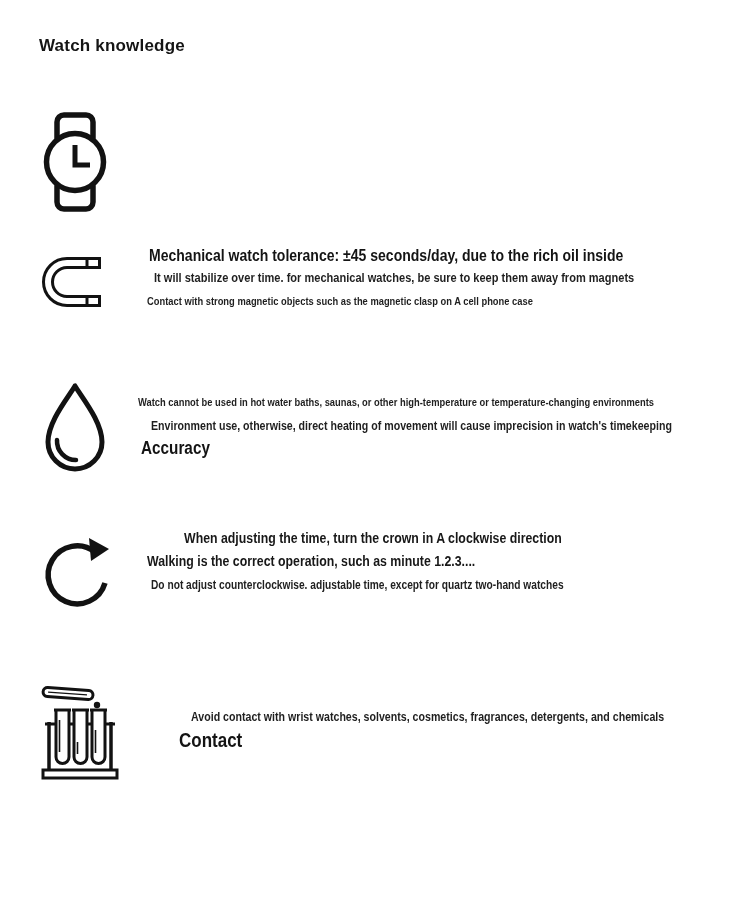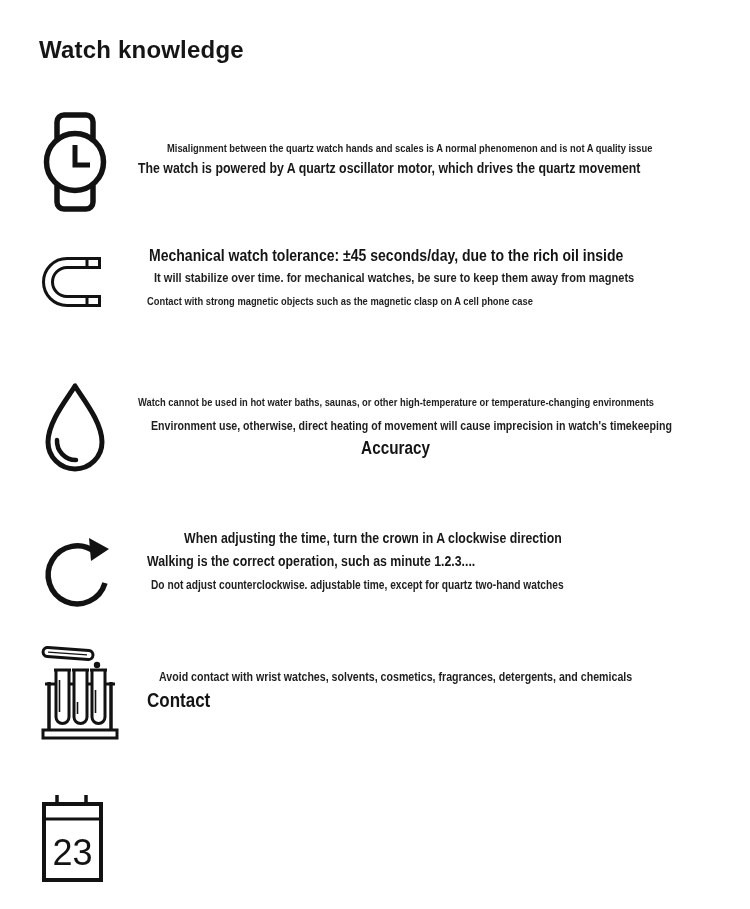--- a/index.html
+++ b/index.html
@@ -6,21 +6,21 @@
   body {
     width: 750px; height: 909px;
     background: #ffffff;
     font-family: "Liberation Sans", sans-serif;
     color: #1b1b1b;
     position: relative;
     overflow: hidden;
   }
   .page-title {
     position: absolute; left: 39px; top: 36px;
-    font-size: 24px; font-weight: bold; color: #151515;
+    font-size: 17px; font-weight: bold; color: #151515;
     letter-spacing: 0.2px; white-space: nowrap;
   }
   .row { position: absolute; left: 40px; right: 10px; display: flex; align-items: flex-start; }
   .icon-box { flex: 0 0 72px; }
   .icon-box svg { display: block; }
   .text-col { margin-left: 23px; flex: 1; min-width: 0; }
   .line {
     display: block; font-weight: bold; white-space: nowrap;
     transform: scaleX(0.85); transform-origin: left center;
     line-height: 1.15; color: #1f1f1f;
@@ -43,24 +43,20 @@
 
 <div class="row" style="top:112px;">
   <div class="icon-box">
     <svg width="70" height="100" viewBox="0 0 70 100">
       <rect class="ink" x="17" y="3" width="36" height="30" rx="7" stroke-width="5.5"></rect>
       <rect class="ink" x="17" y="67" width="36" height="30" rx="7" stroke-width="5.5"></rect>
       <circle cx="35" cy="50" r="28.5" fill="#ffffff" stroke="#121212" stroke-width="5.5"></circle>
       <polyline class="ink" points="35,33 35,53 50,53" stroke-width="5" stroke-linecap="butt"></polyline>
     </svg>
   </div>
-  <div class="text-col" style="padding-top:30px;">
-    <span class="line fs11" style="margin-left:32px;">Misalignment between the quartz watch hands and scales is A normal phenomenon and is not A quality issue</span>
-    <span class="line fs145" style="margin-left:3px; margin-top:5px;">The watch is powered by A quartz oscillator motor, which drives the quartz movement</span>
-  </div>
 </div>
 
 <div class="row" style="top:246px;">
   <div class="icon-box" style="padding-top:8px;">
     <svg width="64" height="56" viewBox="0 0 64 56">
       <path d="M60 9 L27 9 A19 19 0 0 0 27 47 L60 47" stroke="#121212" stroke-width="12" fill="none"></path>
       <path d="M60 9 L27 9 A19 19 0 0 0 27 47 L60 47" stroke="#ffffff" stroke-width="6" fill="none"></path>
       <line x1="59.5" y1="3" x2="59.5" y2="15" stroke="#121212" stroke-width="3"></line>
       <line x1="59.5" y1="41" x2="59.5" y2="53" stroke="#121212" stroke-width="3"></line>
       <line x1="47" y1="3" x2="47" y2="15" stroke="#121212" stroke-width="3"></line>
@@ -74,42 +70,42 @@
   </div>
 </div>
 
 <div class="row" style="top:380px;">
   <div class="icon-box">
     <svg width="70" height="100" viewBox="0 0 70 100">
       <path class="ink" d="M35 6 C27 19 8 42 8 62 A27 27 0 0 0 62 62 C62 42 43 19 35 6 Z" stroke-width="5" stroke-linejoin="round"></path>
       <path class="ink" d="M17 60 A19 19 0 0 0 36 80" stroke-width="4.5" stroke-linecap="round"></path>
     </svg>
   </div>
-  <div class="text-col" style="padding-top:16px;text-align:center;">
+  <div class="text-col" style="padding-top:16px;">
     <span class="line fs11" style="margin-left:3px;">Watch cannot be used in hot water baths, saunas, or other high-temperature or temperature-changing environments</span>
     <span class="line fs125" style="margin-left:16px; margin-top:10px;">Environment use, otherwise, direct heating of movement will cause imprecision in watch's timekeeping</span>
     <span class="line fs18" style="margin-left:6px; margin-top:5px;">Accuracy</span>
   </div>
 </div>
 
 <div class="row" style="top:522px;justify-content:space-between;">
   <div class="icon-box" style="padding-top:4px;">
     <svg width="74" height="90" viewBox="0 0 74 90">
       <path class="ink" d="M65 57 A29 29 0 1 1 55 26" stroke-width="5.5"></path>
       <polygon points="49,12 69,23 51,35" fill="#121212"></polygon>
     </svg>
   </div>
   <div class="text-col" style="padding-top:8px;">
     <span class="line fs145" style="margin-left:47px;">When adjusting the time, turn the crown in A clockwise direction</span>
     <span class="line fs145" style="margin-left:10px; margin-top:6px;">Walking is the correct operation, such as minute 1.2.3....</span>
     <span class="line fs12" style="margin-left:14px; margin-top:10px;">Do not adjust counterclockwise. adjustable time, except for quartz two-hand watches</span>
   </div>
 </div>
 
-<div class="row" style="top:640px;">
+<div class="row" style="top:680px;gap:32px;">
   <div class="icon-box">
     <svg width="80" height="102" viewBox="0 0 80 102">
       <g transform="rotate(4 28 14)">
         <rect class="ink" x="3" y="9" width="50" height="9" rx="4.5" stroke-width="3"></rect>
         <line x1="8" y1="13.5" x2="47" y2="13.5" stroke="#121212" stroke-width="1.3"></line>
       </g>
       <circle cx="57" cy="25" r="3.2" fill="#121212"></circle>
       <line x1="9" y1="42" x2="9" y2="90" stroke="#121212" stroke-width="3.5"></line>
       <line x1="71" y1="42" x2="71" y2="90" stroke="#121212" stroke-width="3.5"></line>
       <line x1="5" y1="44" x2="75" y2="44" stroke="#121212" stroke-width="3"></line>
@@ -125,22 +121,13 @@
       <rect x="3" y="90" width="74" height="8" fill="#ffffff" stroke="#121212" stroke-width="3"></rect>
     </svg>
   </div>
   <div class="text-col" style="padding-top:30px;">
     <span class="line fs125" style="margin-left:16px;">Avoid contact with wrist watches, solvents, cosmetics, fragrances, detergents, and chemicals</span>
     <span class="line fs20" style="margin-left:4px; margin-top:5px;">Contact</span>
   </div>
 </div>
 
 <div class="row" style="top:793px;">
-  <div class="icon-box" style="padding-top:2px;">
-    <svg width="65" height="92" viewBox="0 0 65 92">
-      <line x1="17" y1="0" x2="17" y2="15" stroke="#121212" stroke-width="3.5"></line>
-      <line x1="46" y1="0" x2="46" y2="15" stroke="#121212" stroke-width="3.5"></line>
-      <rect x="4" y="9" width="57" height="76" fill="#ffffff" stroke="#121212" stroke-width="4"></rect>
-      <line x1="4" y1="24" x2="61" y2="24" stroke="#121212" stroke-width="3"></line>
-      <text x="32.5" y="70" text-anchor="middle" font-family="Liberation Sans, sans-serif" font-size="36" font-weight="400" fill="#121212">23</text>
-    </svg>
-  </div>
 </div>
 
 </body></html>

